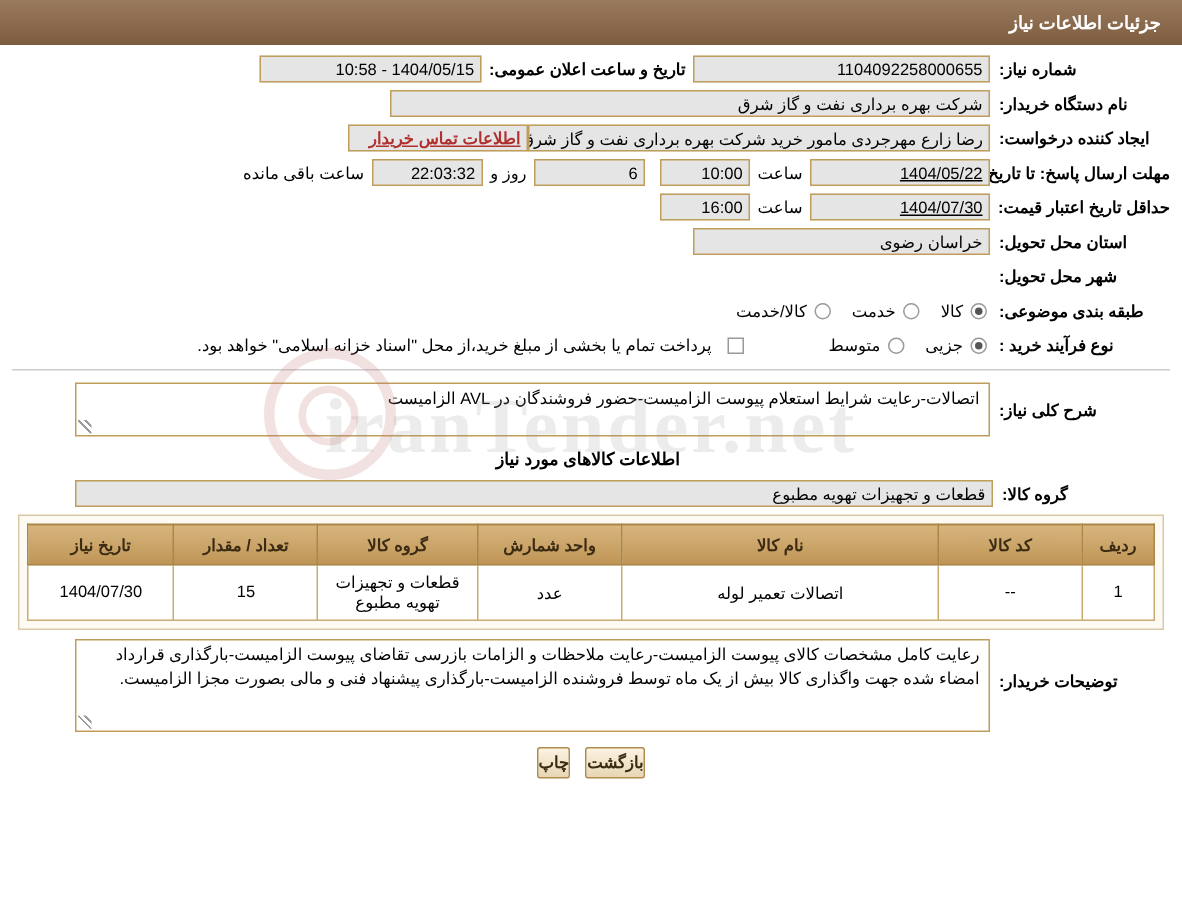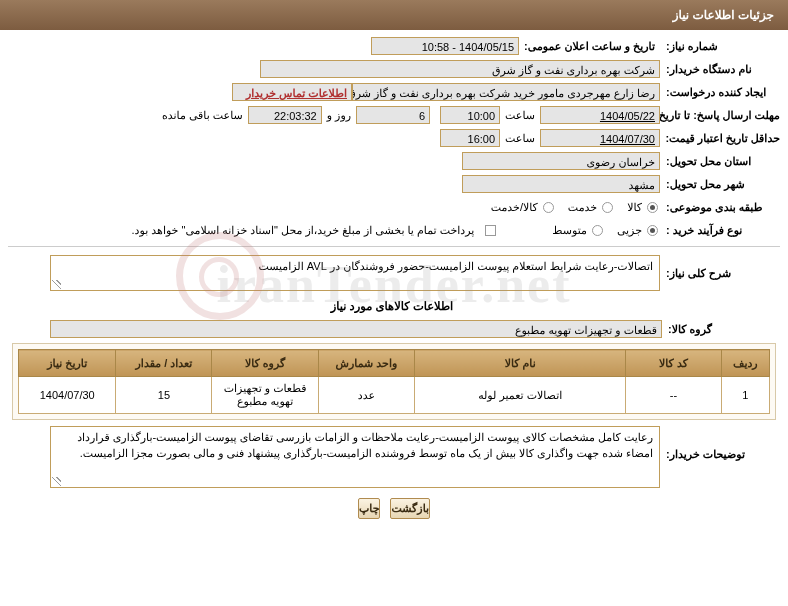--- a/index.html
+++ b/index.html
@@ -283,20 +283,21 @@
 </div>
 
 <div class="watermark">iranTender.net</div>
 <div class="wm-circle"></div>
 
 <div class="content">
 
   <div class="frow">
     <span class="flabel lbl-w">شماره نیاز:</span>
     <div class="fval">
+      <div class="box wide-200">1104092258000655</div>
       <span class="inline-lbl b">تاریخ و ساعت اعلان عمومی:</span>
       <div class="box w-150">1404/05/15 - 10:58</div>
     </div>
   </div>
 
   <div class="frow">
     <span class="flabel lbl-w">نام دستگاه خریدار:</span>
     <div class="fval">
       <div class="box wide-400">شرکت بهره برداری نفت و گاز شرق</div>
     </div>
@@ -335,23 +336,20 @@
 
   <div class="frow">
     <span class="flabel lbl-w">استان محل تحویل:</span>
     <div class="fval">
       <div class="box wide-200">خراسان رضوی</div>
     </div>
   </div>
 
   <div class="frow">
     <span class="flabel lbl-w">شهر محل تحویل:</span>
-    <div class="fval">
-      <div class="box wide-200">مشهد</div>
-    </div>
   </div>
 
   <div class="frow">
     <span class="flabel lbl-w">طبقه بندی موضوعی:</span>
     <div class="fval radio-group" style="width:200px; justify-content:flex-start;">
       <span class="radio on"></span>
       <span class="radio-lbl">کالا</span>
       <span class="radio"></span>
       <span class="radio-lbl">خدمت</span>
       <span class="radio"></span>

